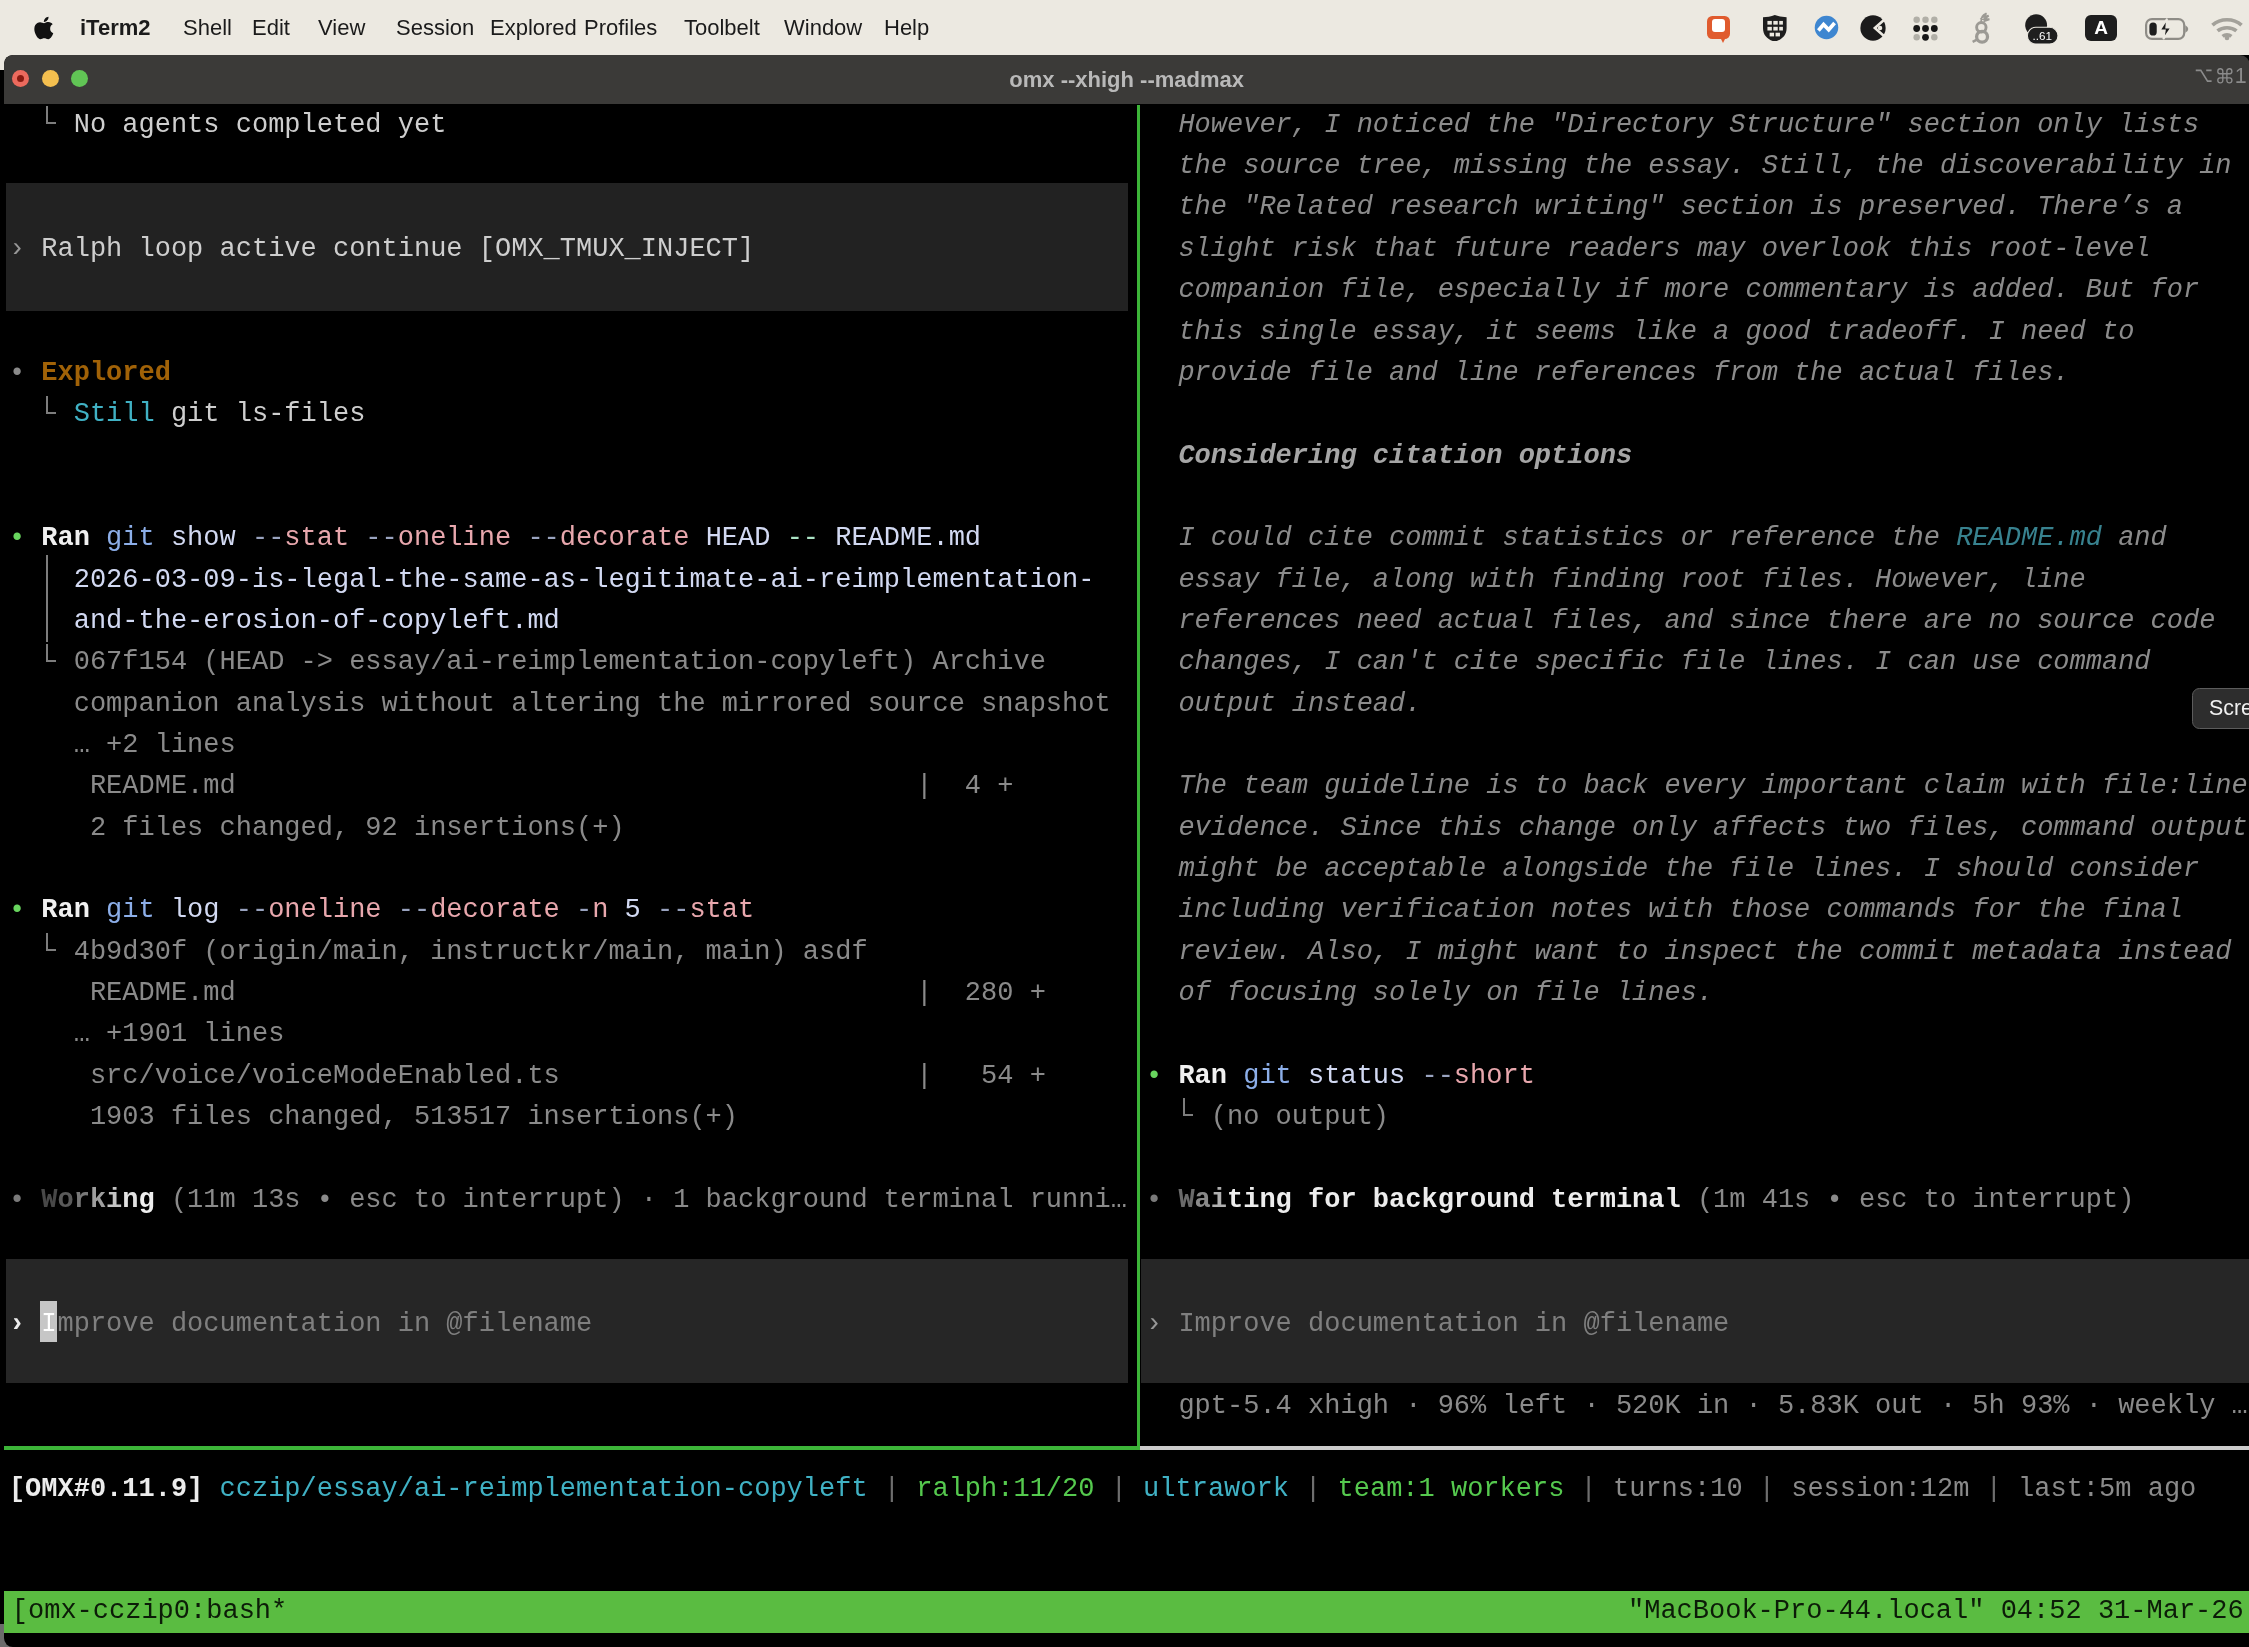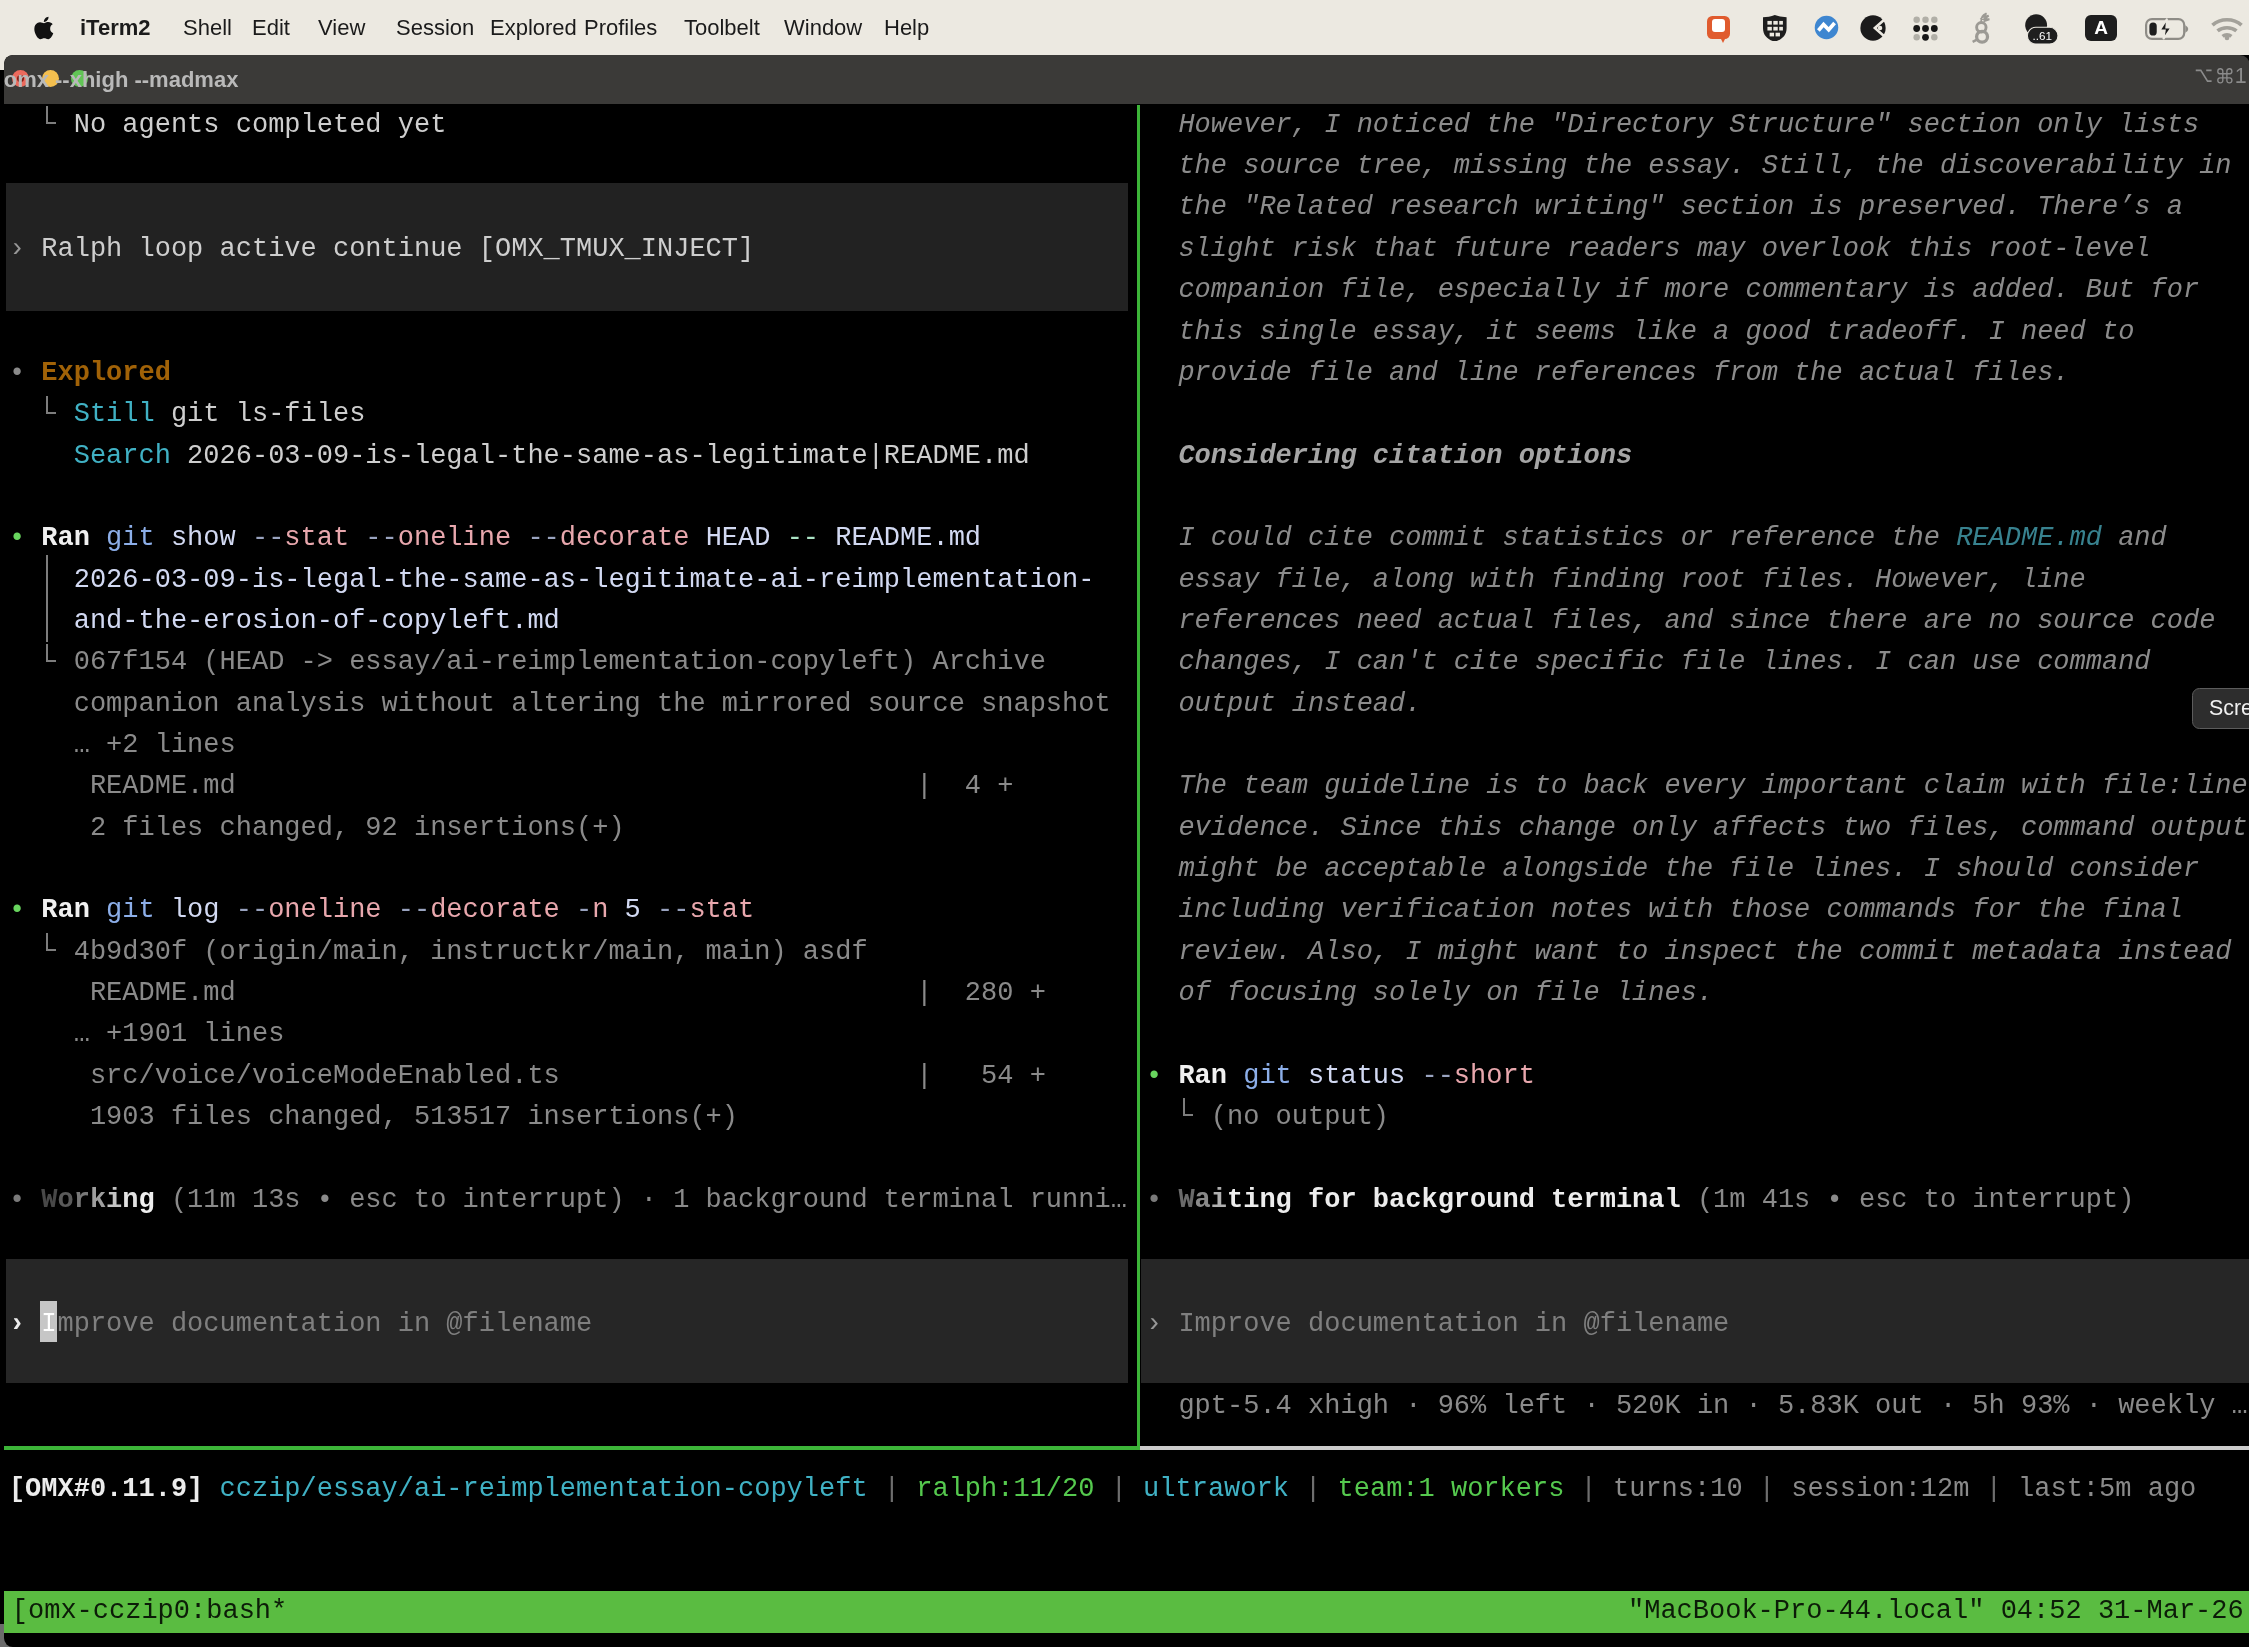--- a/index.html
+++ b/index.html
@@ -7,21 +7,21 @@
 .menubar { position:absolute; left:0; top:0; width:2250px; height:55px; background:#ece9e1; }
 .mitem { position:absolute; top:0; height:55px; line-height:55px; font-size:22px; color:#1b1b1b; }
 .micon { position:absolute; }
 .cornerTL { position:absolute; left:0; top:55px; width:16px; height:14.8px; background:#ece9e1; }
 .cornerBL { position:absolute; left:0; top:1624px; width:19px; height:23.6px; background:#6b6b6b; }
 .window { position:absolute; left:3.7px; top:55px; width:2246px; height:1592px; background:#000;
           border-radius:8.9px 10.3px 0 8.9px; overflow:hidden; }
 .titlebar { position:absolute; left:0; top:0; width:100%; height:49px; background:#3b3a38; }
 .tl { position:absolute; top:14.8px; width:17.7px; height:17.7px; border-radius:50%; }
 .title { position:absolute; left:0; top:0; width:100%; height:49px; line-height:49px;
-          text-align:left; font-size:22px; font-weight:bold; color:#b9b9b9;border-radius:15px; }
+          text-align:center; font-size:22px; font-weight:bold; color:#b9b9b9;border-radius:15px; }
 .r { position:absolute; height:41px; line-height:41px; white-space:pre;
      font-family:"Liberation Mono", monospace; font-size:27px; }
 </style></head>
 <body>
 <div class="menubar">
   <svg class="micon" style="left:32px;top:15.5px;height:24px;width:23.6px;" viewBox="0 0 170 170">
       <path fill="#111" d="M150.37 130.25c-2.45 5.66-5.35 10.87-8.71 15.66-4.58 6.53-8.33 11.05-11.22 13.56-4.48 4.12-9.28 6.23-14.42 6.35-3.69 0-8.14-1.05-13.32-3.18-5.197-2.12-9.973-3.17-14.34-3.17-4.58 0-9.492 1.05-14.746 3.17-5.262 2.13-9.501 3.24-12.742 3.35-4.929.21-9.842-1.96-14.746-6.52-3.13-2.73-7.045-7.41-11.735-14.04-5.032-7.08-9.169-15.29-12.41-24.65-3.471-10.11-5.211-19.9-5.211-29.378 0-10.857 2.346-20.221 7.045-28.068 3.693-6.303 8.606-11.275 14.755-14.925s12.793-5.51 19.948-5.629c3.915 0 9.049 1.211 15.429 3.591 6.362 2.388 10.447 3.599 12.238 3.599 1.339 0 5.877-1.416 13.57-4.239 7.275-2.618 13.415-3.702 18.445-3.275 13.63 1.1 23.87 6.473 30.68 16.153-12.19 7.386-18.22 17.731-18.1 31.002.11 10.337 3.86 18.939 11.23 25.769 3.34 3.17 7.07 5.62 11.22 7.36-.9 2.61-1.85 5.11-2.86 7.51zM119.11 7.24c0 8.102-2.96 15.667-8.86 22.669-7.12 8.324-15.732 13.134-25.071 12.375a25.222 25.222 0 0 1-.188-3.07c0-7.778 3.386-16.102 9.399-22.908 3.002-3.446 6.82-6.311 11.45-8.597 4.62-2.252 8.99-3.497 13.1-3.737.12 1.083.17 2.166.17 3.268z"></path>
     </svg>
   <span class="mitem" style="left:80px;font-weight:bold;">iTerm2</span>
   <span class="mitem" style="left:183px;">Shell</span>
@@ -144,21 +144,20 @@
 
     <div style="position:absolute;left:0;top:1591px;width:2250px;height:42px;background:#5abc41;"></div>
     <div class="r" style="left:11.8px;top:1591px;color:#0c1c08;">[omx-cczip0:bash*</div>
     <div class="r" style="left:1628px;top:1591px;color:#0c1c08;">"MacBook-Pro-44.local" 04:52 31-Mar-26</div>
 <div style="position:absolute;left:46px;top:106px;width:9.6px;height:17.7px;border-left:2.2px solid #7d7d7d;border-bottom:2.2px solid #7d7d7d;"></div>
 <div class="r" style="left:8.9px;top:105px;"><span style="color:#cecece;">    No agents completed yet</span></div>
 <div class="r" style="left:8.9px;top:229px;text-align:center;"><span style="color:#979797;">› </span><span style="color:#cecece;">Ralph loop active continue [OMX_TMUX_INJECT]</span></div>
 <div class="r" style="left:8.9px;top:353px;"><span style="color:#8a8a8a;">• </span><span style="color:#a16207;font-weight:bold;">Explored</span></div>
 <div style="position:absolute;left:46px;top:396px;width:9.6px;height:17.7px;border-left:2.2px solid #7d7d7d;border-bottom:2.2px solid #7d7d7d;"></div>
 <div class="r" style="left:8.9px;top:394px;"><span style="color:#cecece;">    </span><span style="color:#40b1c4;">Still</span><span style="color:#cecece;"> git ls-files</span></div>
-<div class="r" style="left:8.9px;top:436px;"><span style="color:#cecece;">    </span><span style="color:#40b1c4;">Search</span><span style="color:#cecece;"> 2026-03-09-is-legal-the-same-as-legitimate|README.md</span></div>
 <div class="r" style="left:8.9px;top:518px;"><span style="color:#68d55e;">• </span><span style="color:#f0f0f0;font-weight:bold;">Ran </span><span style="color:#8caee8;">git </span><span style="color:#d2d9f2;">show </span><span style="color:#99a3bf;">--</span><span style="color:#e8a7ad;">stat </span><span style="color:#99a3bf;">--</span><span style="color:#e8a7ad;">oneline </span><span style="color:#99a3bf;">--</span><span style="color:#e8a7ad;">decorate </span><span style="color:#d2d9f2;">HEAD </span><span style="color:#abe3c5;">-- </span><span style="color:#d2d9f2;">README.md</span></div>
 <div style="position:absolute;left:46px;top:555px;width:2.2px;height:46px;background:#7d7d7d;"></div>
 <div style="position:absolute;left:46px;top:601px;width:2.2px;height:41px;background:#7d7d7d;"></div>
 <div class="r" style="left:8.9px;top:560px;"><span style="color:#d2d9f2;margin-top:17px;">    2026-03-09-is-legal-the-same-as-legitimate-ai-reimplementation-</span></div>
 <div class="r" style="left:8.9px;top:601px;"><span style="color:#d2d9f2;">    and-the-erosion-of-copyleft.md</span></div>
 <div style="position:absolute;left:46px;top:644px;width:9.6px;height:17.7px;border-left:2.2px solid #7d7d7d;border-bottom:2.2px solid #7d7d7d;"></div>
 <div class="r" style="left:8.9px;top:642px;"><span style="color:#8a8a8a;">    067f154 (HEAD -&gt; essay/ai-reimplementation-copyleft) Archive</span></div>
 <div class="r" style="left:8.9px;top:684px;"><span style="color:#8a8a8a;">    companion analysis without altering the mirrored source snapshot</span></div>
 <div class="r" style="left:8.9px;top:725px;"><span style="color:#8a8a8a;">    … +2 lines</span></div>
 <div class="r" style="left:8.9px;top:766px;"><span style="color:#8a8a8a;">     README.md                                          |  4 +</span></div>

